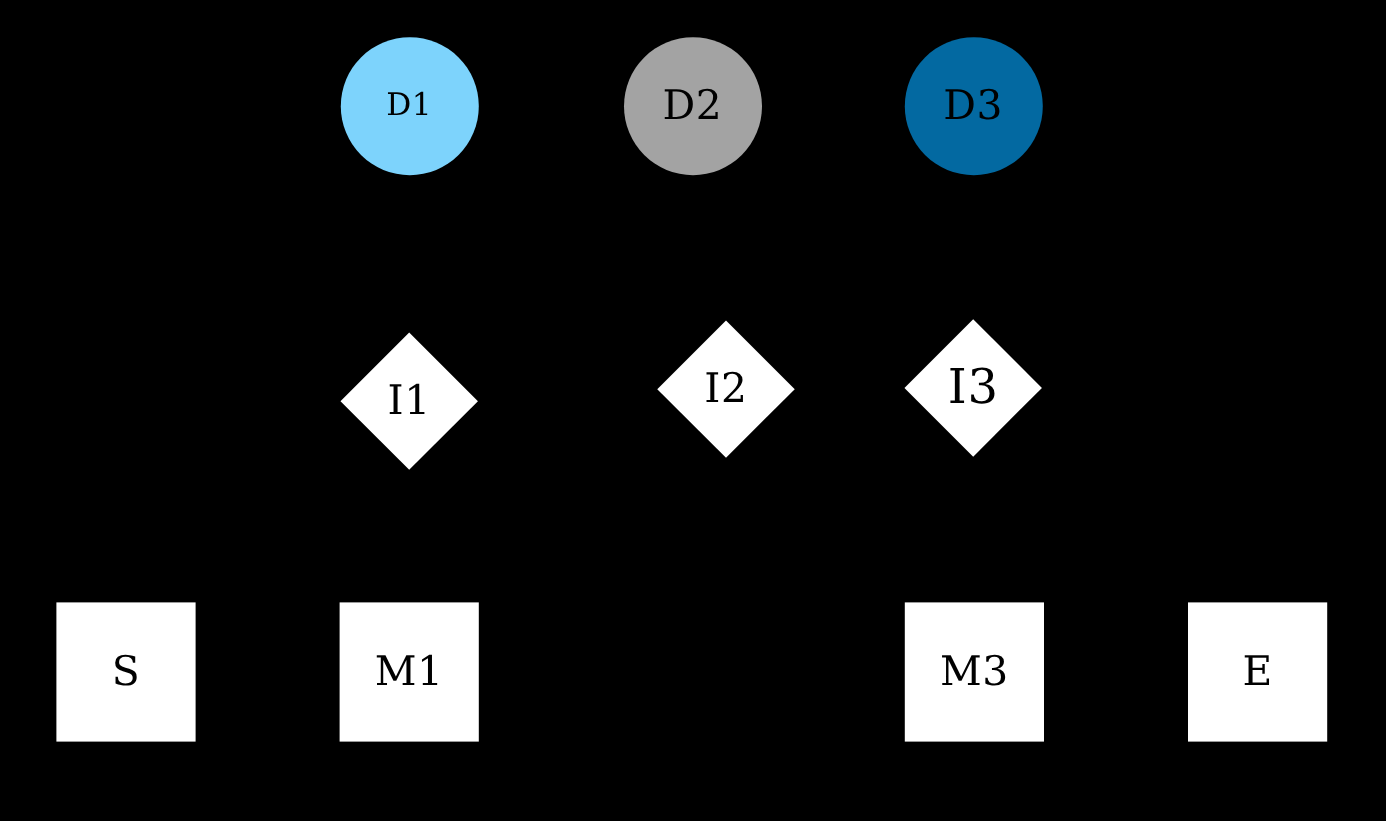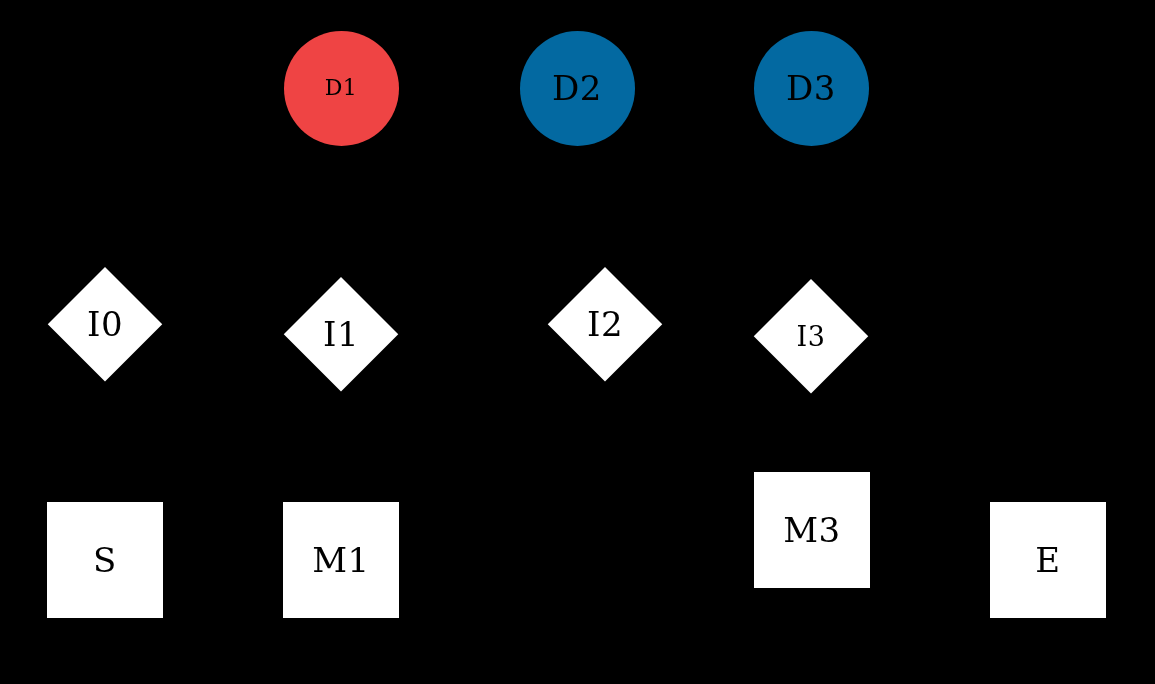--- a/index.html
+++ b/index.html
@@ -53,50 +53,46 @@
     z-index: 2;
     color: #000000;
     white-space: nowrap;
     letter-spacing: 0.5px;
   }
 </style>
 </head>
 <body>
 
 <div id="canvas" style="width: 1155px; height: 684px; background: rgb(0, 0, 0);">
-    <div class="node node-circle" style="width: 115px; height: 115px; left: 283.5px; top: 30.5px; font-size: 22px; background: #ef4444;">
+    <div class="node node-circle" style="width: 115px; height: 115px; left: 283.5px; top: 30.5px; font-size: 26px; background: #7dd3fc;">
       <span class="node-label" style="color: rgb(0, 0, 0);">D1</span>
     </div>
-    <div class="node node-circle" style="width: 115px; height: 115px; left: 519.5px; top: 30.5px; font-size: 34px; background: #0369a1;">
+    <div class="node node-circle" style="width: 115px; height: 115px; left: 519.5px; top: 30.5px; font-size: 34px; background: #a3a3a3;">
       <span class="node-label" style="color: rgb(0, 0, 0);">D2</span>
     </div>
     <div class="node node-circle" style="width: 115px; height: 115px; left: 753.5px; top: 30.5px; font-size: 34px; background: #0369a1;">
       <span class="node-label" style="color: rgb(0, 0, 0);">D3</span>
-    </div>
-    <div class="node node-diamond" style="width: 114px; height: 114px; left: 48px; top: 267px; font-size: 34px;">
-      <div class="diamond-shape" style="width: 80.6102px; height: 80.6102px; background: rgb(255, 255, 255);"></div>
-      <span class="node-label" style="color: rgb(0, 0, 0);">I0</span>
     </div>
     <div class="node node-diamond" style="width: 114px; height: 114px; left: 284px; top: 277px; font-size: 34px;">
       <div class="diamond-shape" style="width: 80.6102px; height: 80.6102px; background: rgb(255, 255, 255);"></div>
       <span class="node-label" style="color: rgb(0, 0, 0);">I1</span>
     </div>
     <div class="node node-diamond" style="width: 114px; height: 114px; left: 548px; top: 267px; font-size: 34px;">
       <div class="diamond-shape" style="width: 80.6102px; height: 80.6102px; background: rgb(255, 255, 255);"></div>
       <span class="node-label" style="color: rgb(0, 0, 0);">I2</span>
     </div>
-    <div class="node node-diamond" style="width: 114px; height: 114px; left: 754px; top: 279px; font-size: 27px;">
+    <div class="node node-diamond" style="width: 114px; height: 114px; left: 754px; top: 266px; font-size: 40px;">
       <div class="diamond-shape" style="width: 80.6102px; height: 80.6102px; background: rgb(255, 255, 255);"></div>
       <span class="node-label" style="color: rgb(0, 0, 0);">I3</span>
     </div>
     <div class="node node-square" style="width: 116px; height: 116px; left: 47px; top: 502px; font-size: 34px; background: rgb(255, 255, 255);">
       <span class="node-label" style="color: rgb(0, 0, 0);">S</span>
     </div>
     <div class="node node-square" style="width: 116px; height: 116px; left: 283px; top: 502px; font-size: 34px; background: rgb(255, 255, 255);">
       <span class="node-label" style="color: rgb(0, 0, 0);">M1</span>
     </div>
-    <div class="node node-square" style="width: 116px; height: 116px; left: 754px; top: 472px; font-size: 34px; background: rgb(255, 255, 255);">
+    <div class="node node-square" style="width: 116px; height: 116px; left: 754px; top: 502px; font-size: 34px; background: rgb(255, 255, 255);">
       <span class="node-label" style="color: rgb(0, 0, 0);">M3</span>
     </div>
     <div class="node node-square" style="width: 116px; height: 116px; left: 990px; top: 502px; font-size: 34px; background: rgb(255, 255, 255);">
       <span class="node-label" style="color: rgb(0, 0, 0);">E</span>
     </div>
   </div>
 
 </body></html>

